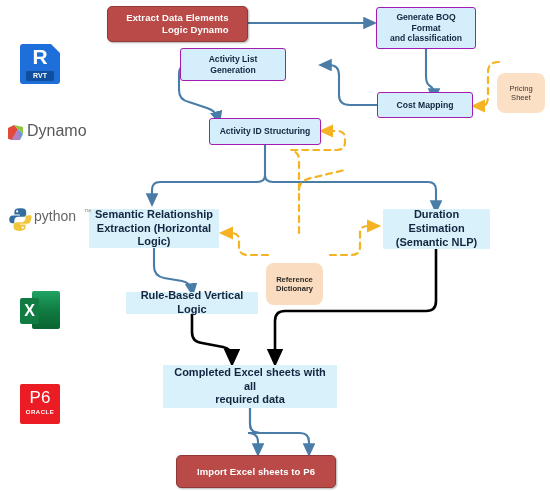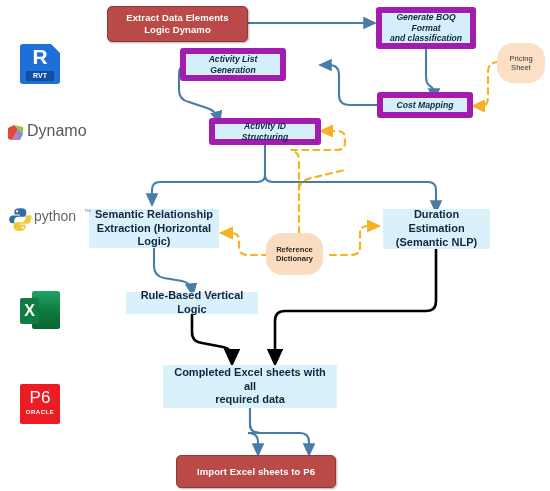--- a/index.html
+++ b/index.html
@@ -42,42 +42,42 @@
     border: 1px solid #8f3a38;
     box-shadow: 1px 1px 2px rgba(0,0,0,0.30);
     font-size: 9.5px;
     letter-spacing: .1px;
     padding: 2px 6px;
   }
   .node-blue {
     background: #d4eefb;
     color: #12263f;
     font-weight: bold;
-    border: 6px solid #a21caf;
+    border: 1px solid #a21caf;
     border-radius: 3px;
     font-size: 8.6px;
     padding: 2px 5px;
-    font-style: italic;
   }
   .node-blue-plain {
     background: #d8f1fb;
     color: #12263f;
     font-weight: bold;
     border: none;
     border-radius: 1px;
     font-size: 11px;
     padding: 2px 5px;
   }
   .node-peach {
     background: #fadcc0;
     color: #2d2a26;
     font-weight: bold;
-    border-radius: 16px;
+    border-radius: 8px;
     font-size: 7.6px;
     padding: 2px 4px;
+    margin-top: 30px;
   }
   .peach-light {
     background: #fbe0c6;
     font-weight: normal;
     color: #3a3632;
   }
   .logo {
     position: absolute;
     z-index: 4;
   }
@@ -246,21 +246,21 @@
       <path d="M268,255 L248,255 Q239,255 239,247 L239,240 Q239,233 231,233 L226,233" marker-end="url(#ah-yellow)"></path>
       <path d="M330,255 L351,255 Q360,255 360,247 L360,233 Q360,226 368,226 L374,226" marker-end="url(#ah-yellow)"></path>
     </g>
 
     <g fill="none" stroke="#000000" stroke-width="2.6" stroke-linecap="round">
       <path d="M192,314 L192,332 Q192,342 202,343 L223,347 Q232,349 232,357" marker-end="url(#ah-black)"></path>
       <path d="M436,249 L436,301 Q436,311 426,311 L285,311 Q275,311 275,321 L275,357" marker-end="url(#ah-black)"></path>
     </g>
   </svg>
 
-  <div class="node node-red" style="left:107px; top:6px; width:141px; height:36px;">
+  <div class="node node-red" style="left:107px; top:6px; width:141px; height:36px;text-align:right;">
     <div>
       <span>Extract Data Elements</span><br>
       <span>Logic Dynamo</span>
     </div>
   </div>
 
   <div class="node node-blue" style="left:376px; top:7px; width:100px; height:42px;">
     <div>
       <span>Generate BOQ Format</span><br>
       <span>and classification</span>

